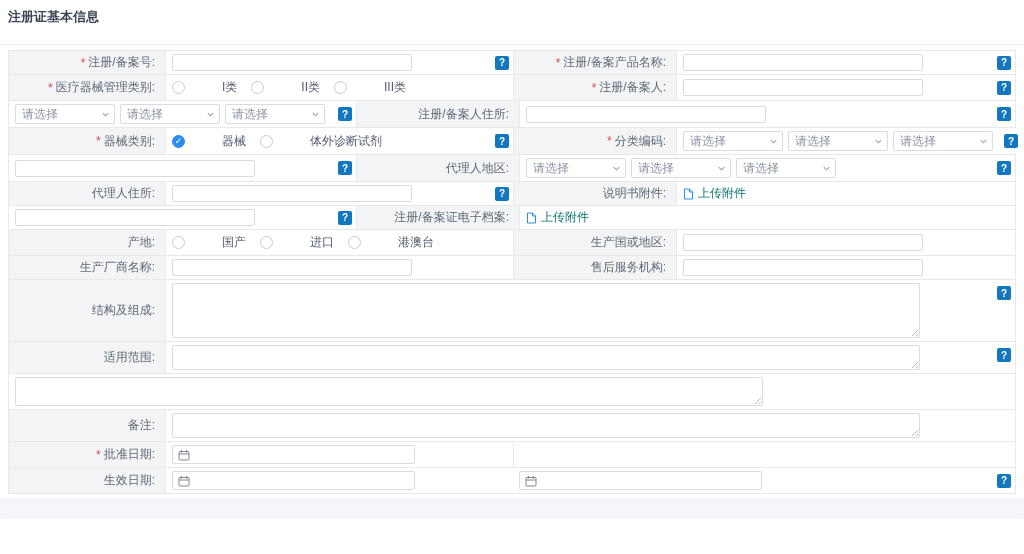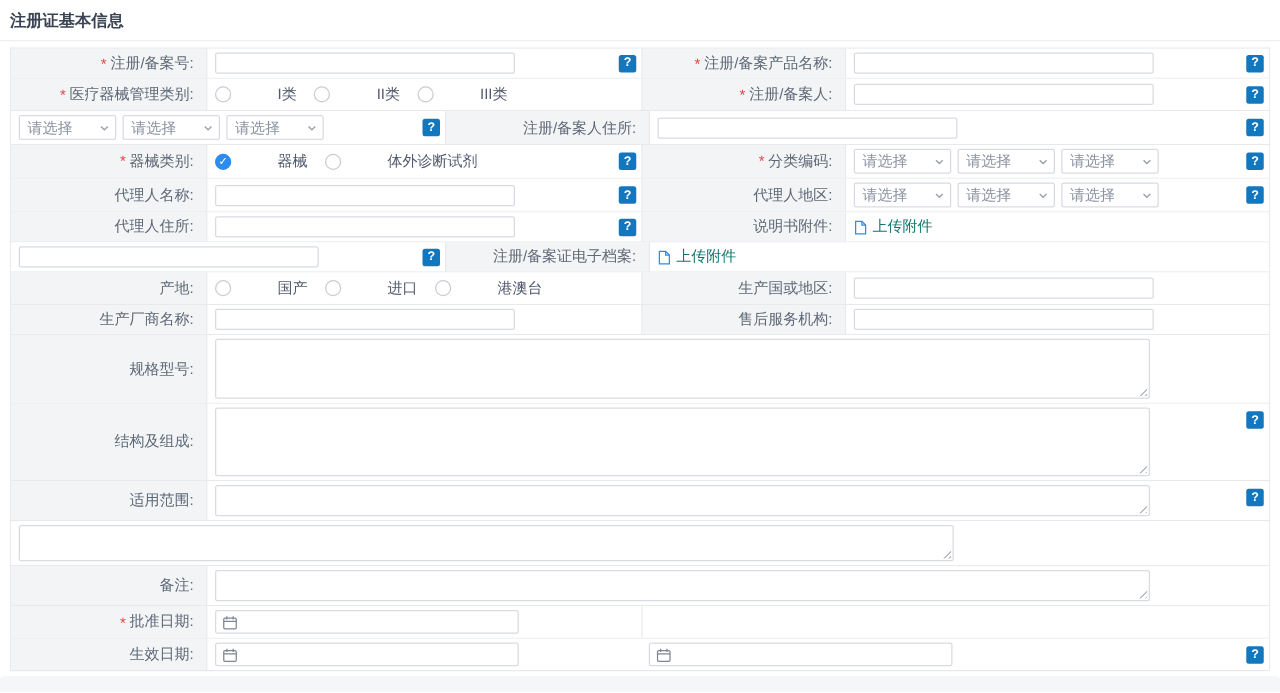--- a/index.html
+++ b/index.html
@@ -1,38 +1,38 @@
 <!DOCTYPE html>
 <html><head>
 <meta charset="utf-8">
 <style>
   * { box-sizing: border-box; margin: 0; padding: 0; }
   html,body { width:1024px; background:#fff; font-family:"Liberation Sans", sans-serif; font-size:12px; color:#515a6e; }
   .page { width:1024px; height:554px; overflow:hidden; background:#fff; }
 
-  .page-title { padding:8px 8px 6px; font-size:13px; font-weight:600; color:#3a4453; border-bottom:1px solid #eef0f3; }
+  .page-title { padding:8px 8px 18px; font-size:13px; font-weight:600; color:#3a4453; border-bottom:1px solid #eef0f3; }
 
   .form { margin:5px 8px 0; border:1px solid #e8e9ed; border-bottom:none; }
   .frow { display:flex; border-bottom:1px solid #e8e9ed; align-items:stretch; }
   .lbl { background:#f3f4f5; color:#5e6877; display:flex; align-items:center; justify-content:flex-end; padding-right:10px; border-right:1px solid #e8e9ed; text-align:right; }
   .lbl-l { width:157px; flex:none; }
   .lbl-r { width:164px; flex:none; border-left:1px solid #e8e9ed; }
   .val { position:relative; display:flex; align-items:center; padding:3px 24px 3px 6px; background:#fff; }
   .val-l { width:347px; flex:none; }
   .val-r { flex:1; }
   .val-full { flex:1; }
   .val-empty { flex:1; border-left:1px solid #e8e9ed; background:#fff; }
 
   .h22 { min-height:22px; } .h23 { min-height:23px; } .h26 { min-height:26px; }
 
   .req { color:#e54545; margin-right:3px; }
 
   .ti { width:240px; height:17px; border:1px solid #d8dbe2; border-radius:2px; background:#fff; padding:0 5px; font-size:12px; color:#515a6e; outline:none; }
 
-  .sel { width:78px; height:20px; border:1px solid #d8dbe2; border-radius:2px; background:#fff; display:flex; align-items:center; justify-content:space-between; padding:0 4px 0 6px; color:#8b93a2; margin-right:5px; cursor:pointer; }
+  .sel { width:100px; height:20px; border:1px solid #d8dbe2; border-radius:2px; background:#fff; display:flex; align-items:center; justify-content:space-between; padding:0 4px 0 6px; color:#8b93a2; margin-right:5px; cursor:pointer; }
   .chev { width:9px; height:9px; flex:none; }
 
   .radio { display:flex; align-items:center; margin-right:14px; cursor:pointer;gap:32px; }
   .rc { width:13px; height:13px; border:1px solid #c9ccd4; border-radius:50%; background:#fff; margin-right:5px; flex:none; }
   .rc.checked { background:#2d8cf0; border-color:#2d8cf0; color:#fff; display:flex; align-items:center; justify-content:center; font-size:9px; line-height:1; }
 
   .help { position:absolute; right:4px; top:50%; transform:translateY(-50%); width:14px; height:14px; background:#1377bf; color:#fff; border-radius:2px; font-size:10px; font-weight:bold; display:flex; align-items:center; justify-content:center; cursor:pointer; }
   .help-top { top:6px; transform:none; }
 
   .upload { color:#0f766e; display:flex; align-items:center; gap:4px; cursor:pointer; }
@@ -168,21 +168,20 @@
             <span>请选择</span>
             <svg class="chev" viewBox="0 0 10 10">
               <polyline points="2,3.5 5,6.5 8,3.5" fill="none" stroke="#9aa0ab" stroke-width="1.2"></polyline>
             </svg>
           </span>
         <span class="help">?</span>
       </div>
     </div>
 
     <div class="frow h26">
-      <div class="lbl lbl-l">代理人名称:</div>
       <div class="val val-l">
         <input class="ti" style="">
         <span class="help">?</span>
       </div>
       <div class="lbl lbl-r">代理人地区:</div>
       <div class="val val-r">
         <span class="sel">
             <span>请选择</span>
             <svg class="chev" viewBox="0 0 10 10">
               <polyline points="2,3.5 5,6.5 8,3.5" fill="none" stroke="#9aa0ab" stroke-width="1.2"></polyline>
@@ -265,29 +264,20 @@
       <div class="lbl lbl-l">生产厂商名称:</div>
       <div class="val val-l">
         <input class="ti" style="">
       </div>
       <div class="lbl lbl-r">售后服务机构:</div>
       <div class="val val-r">
         <input class="ti" style="">
       </div>
     </div>
 
-    <div class="frow">
-      <div class="lbl lbl-l">规格型号:</div>
-      <div class="val val-full">
-        <span class="ta-wrap">
-            <textarea class="ta" style="height: 48px;"></textarea>
-            <span class="grip"></span>
-          </span>
-      </div>
-    </div>
 
     <div class="frow">
       <div class="lbl lbl-l">结构及组成:</div>
       <div class="val val-full">
         <span class="ta-wrap">
             <textarea class="ta" style="height: 55px;"></textarea>
             <span class="grip"></span>
           </span>
         <span class="help help-top">?</span>
       </div>

